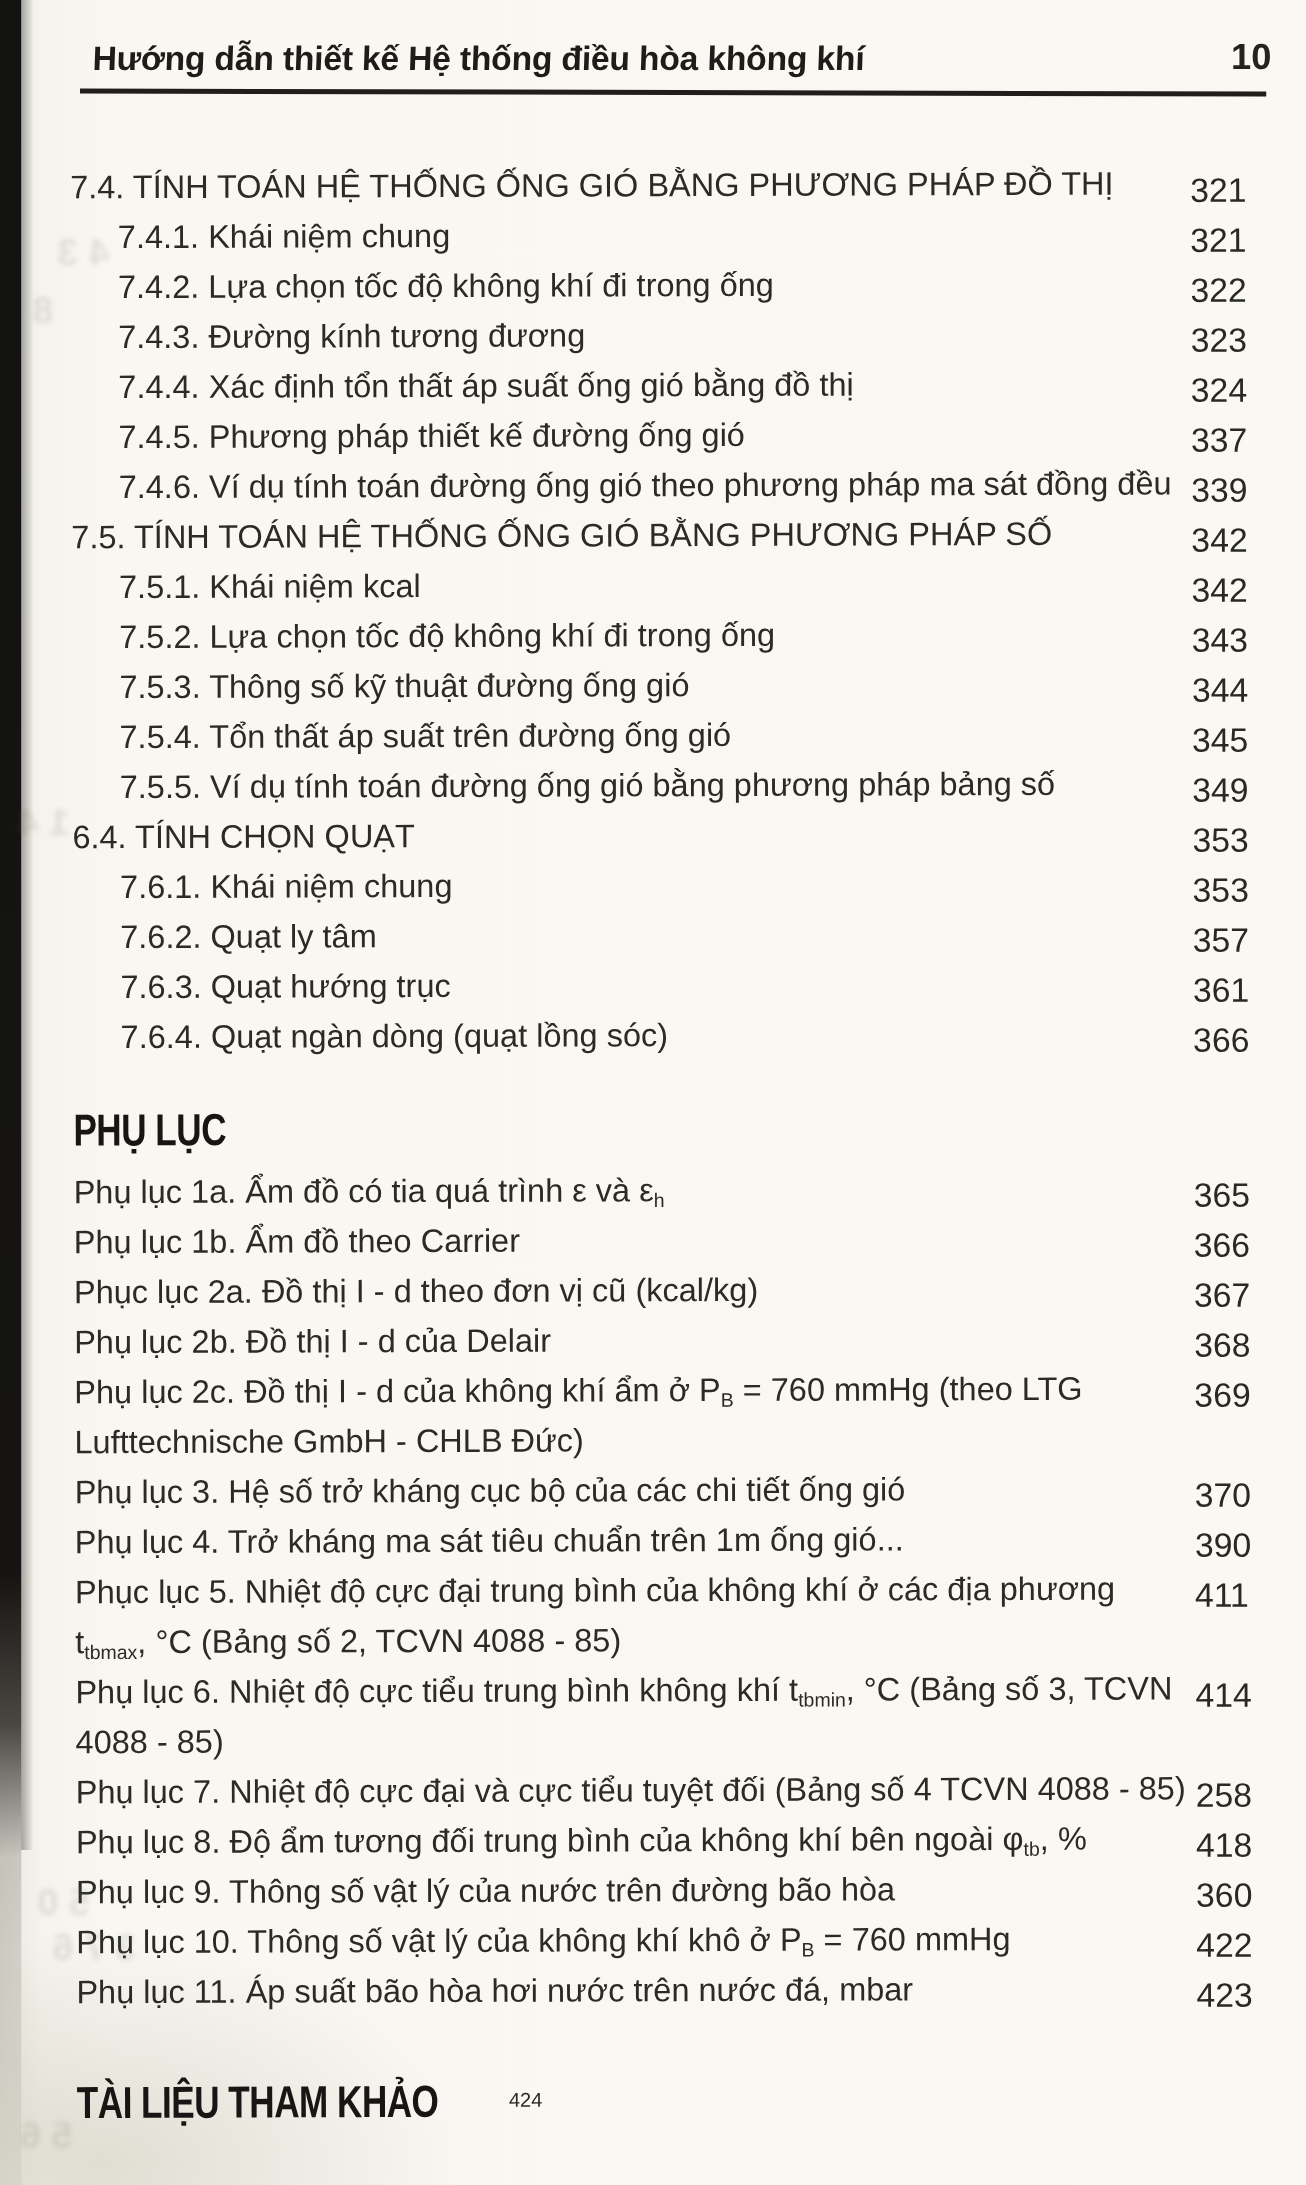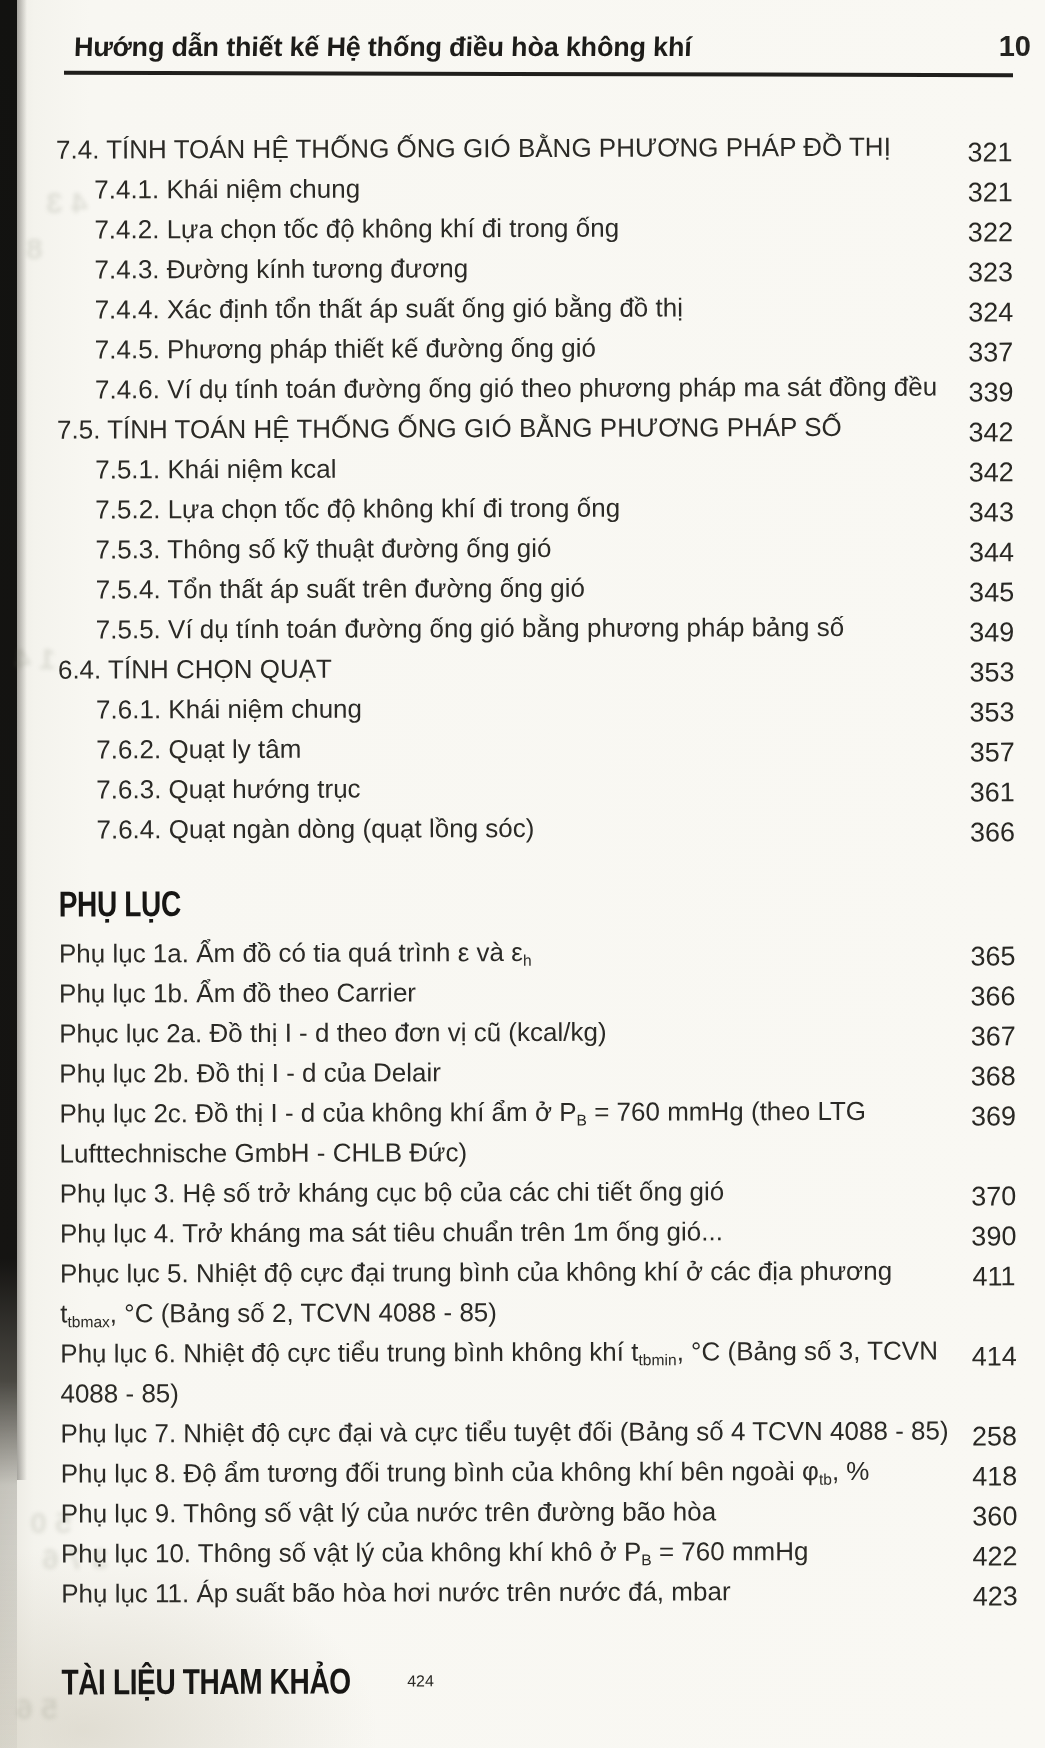--- a/index.html
+++ b/index.html
@@ -27,21 +27,21 @@
     display:flex;align-items:flex-end;
     padding:30px 12px 0 74px;
   }
   .header .title{
     flex:1;
     font-size:27px;font-weight:700;letter-spacing:-0.2px;
     color:#1d1c19;
     transform:skewX(-2deg);
   }
   .header .hpage{
-    width:60px;text-align:right;
+    width:60px;text-align:center;
     font-size:29px;font-weight:600;color:#242320;
     padding-right:2px;
   }
   .rule{
     margin:9px 32px 0 64px;
     border-top:4px solid #201f1c;
     transform:rotate(0.15deg);
   }
   .content{
     transform:rotate(-0.2deg);
@@ -55,21 +55,21 @@
   .row{
     display:flex;align-items:flex-start;
     line-height:40px;font-size:26px;
   }
   .row.lvl2{margin-left:38px;}
   .row .text{flex:1;min-width:0;}
   .tinner{display:inline;}
   .tinner.nowrap{display:inline-block;white-space:nowrap;transform-origin:0 50%;}
   .row .pagenum{
     flex:none;width:76px;margin-left:8px;
-    text-align:center;font-size:27px;color:#292824;
+    text-align:left;font-size:27px;color:#292824;
     position:relative;top:6px;
   }
   sub{font-size:0.6em;line-height:0;vertical-align:-0.3em;}
   .appendix-heading-row{
     display:flex;align-items:flex-start;
     margin-top:34px;margin-bottom:8px;
     line-height:42px;
   }
   .heading-black{
     display:inline-block;

